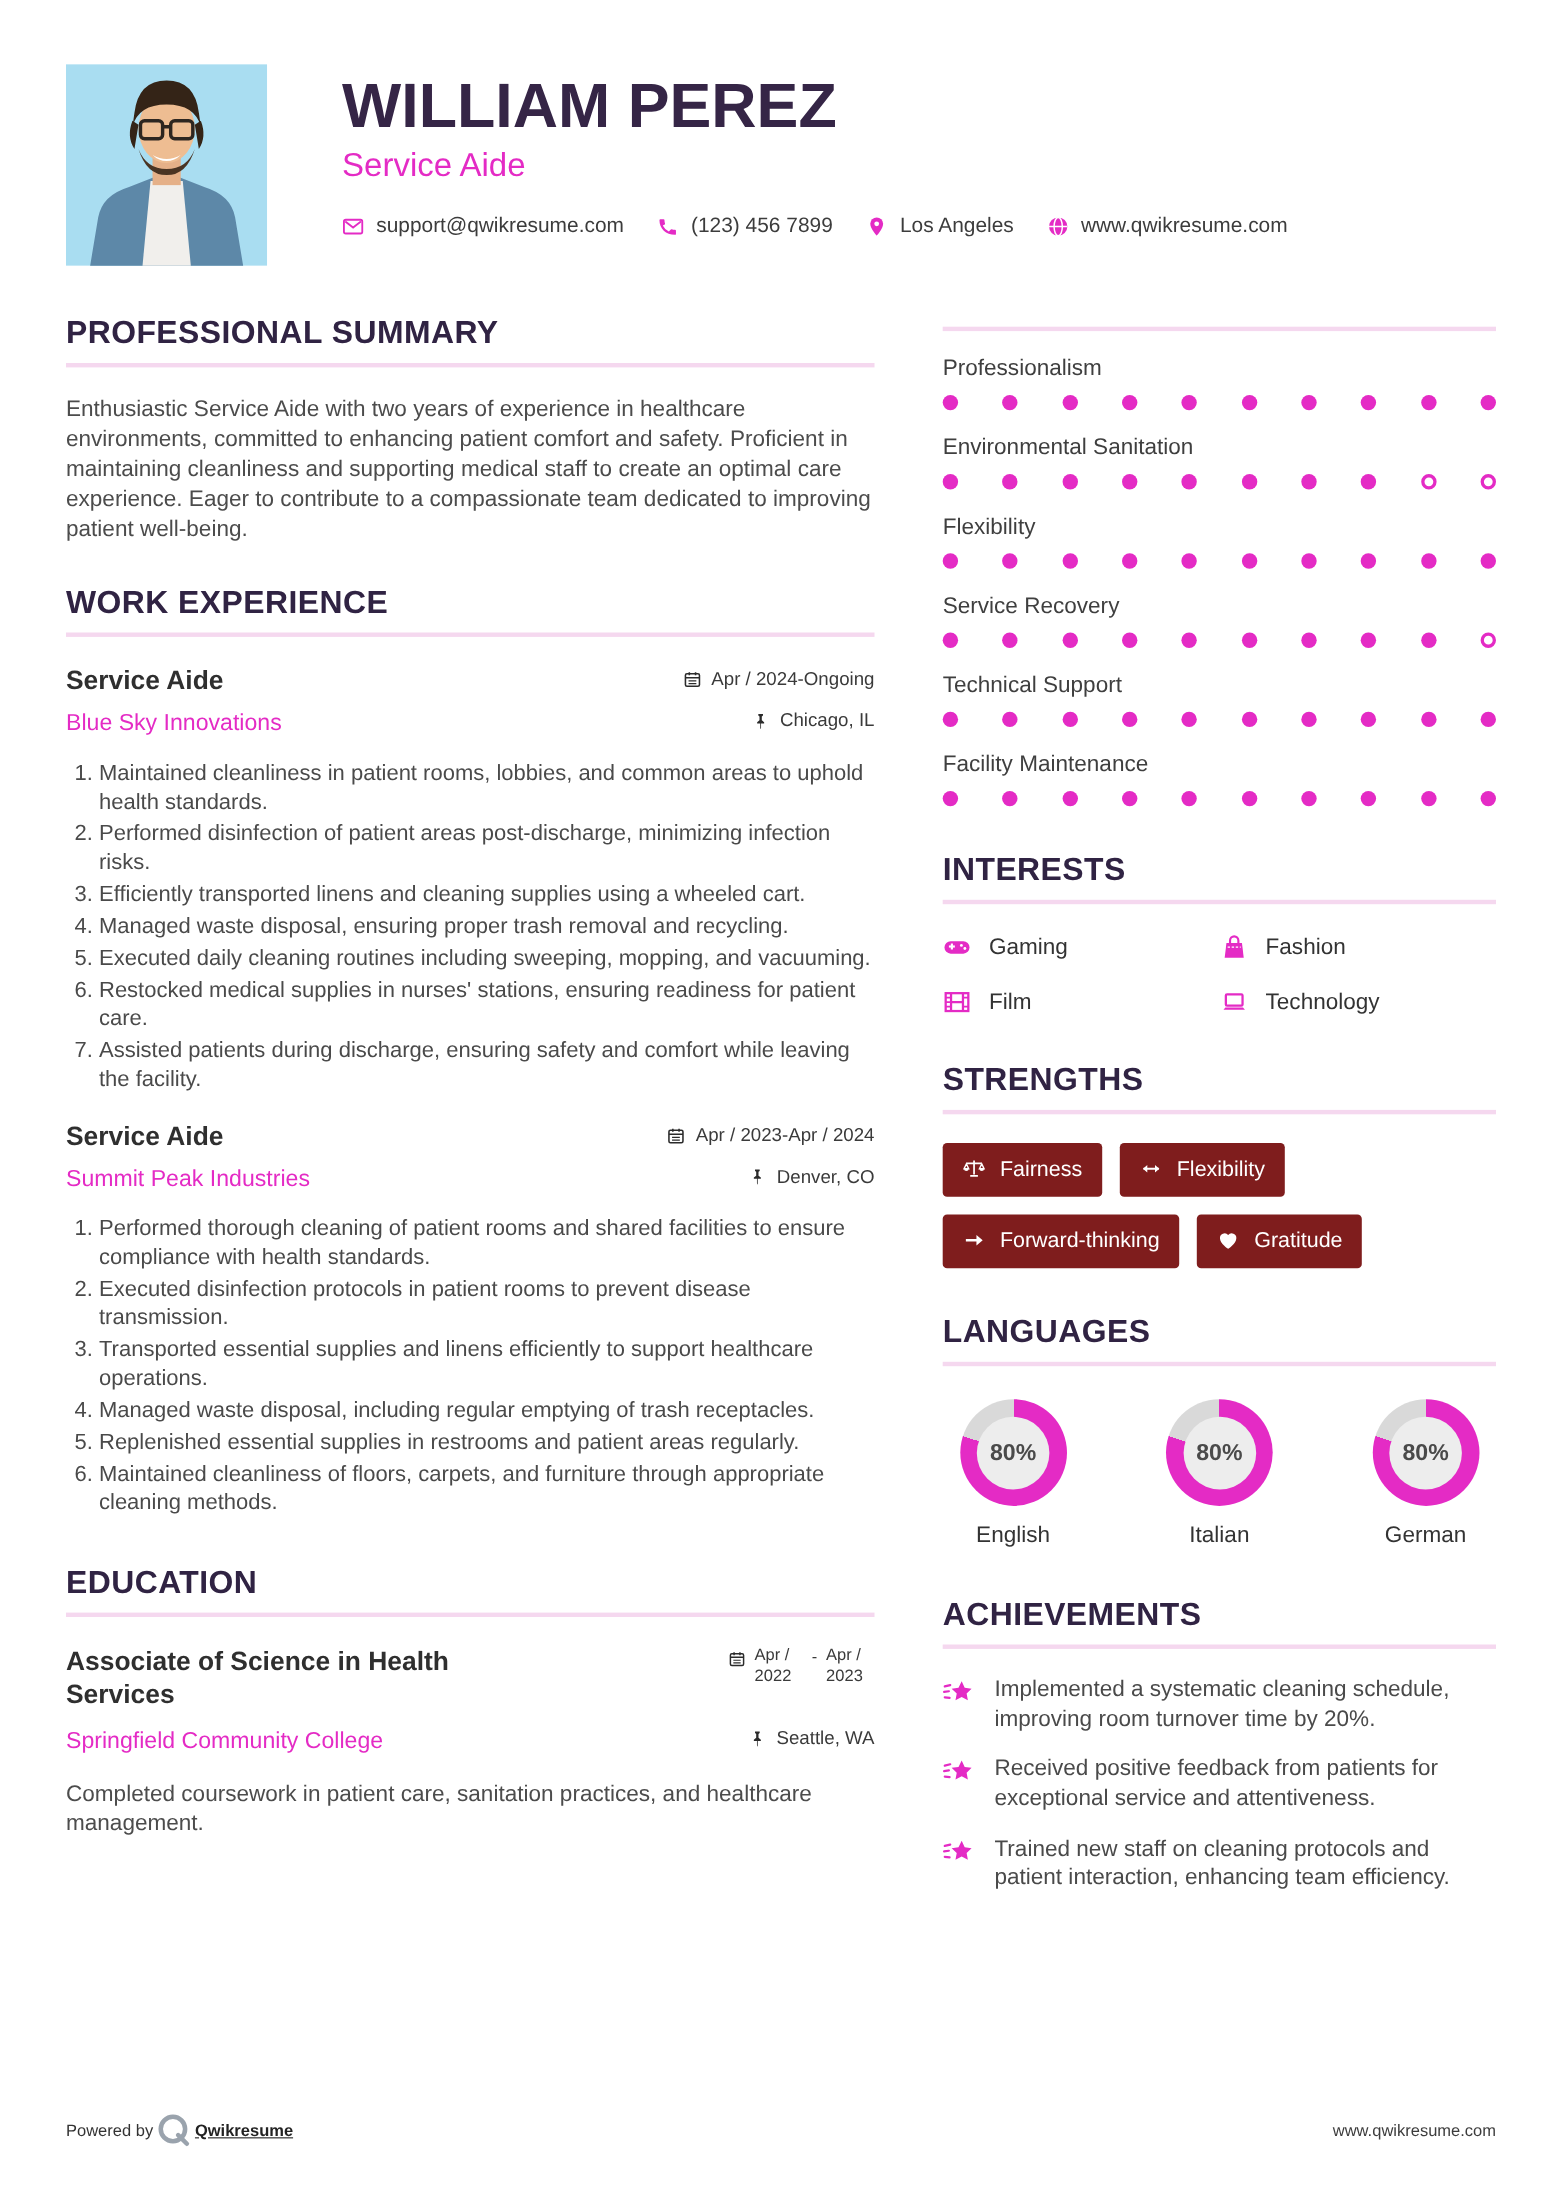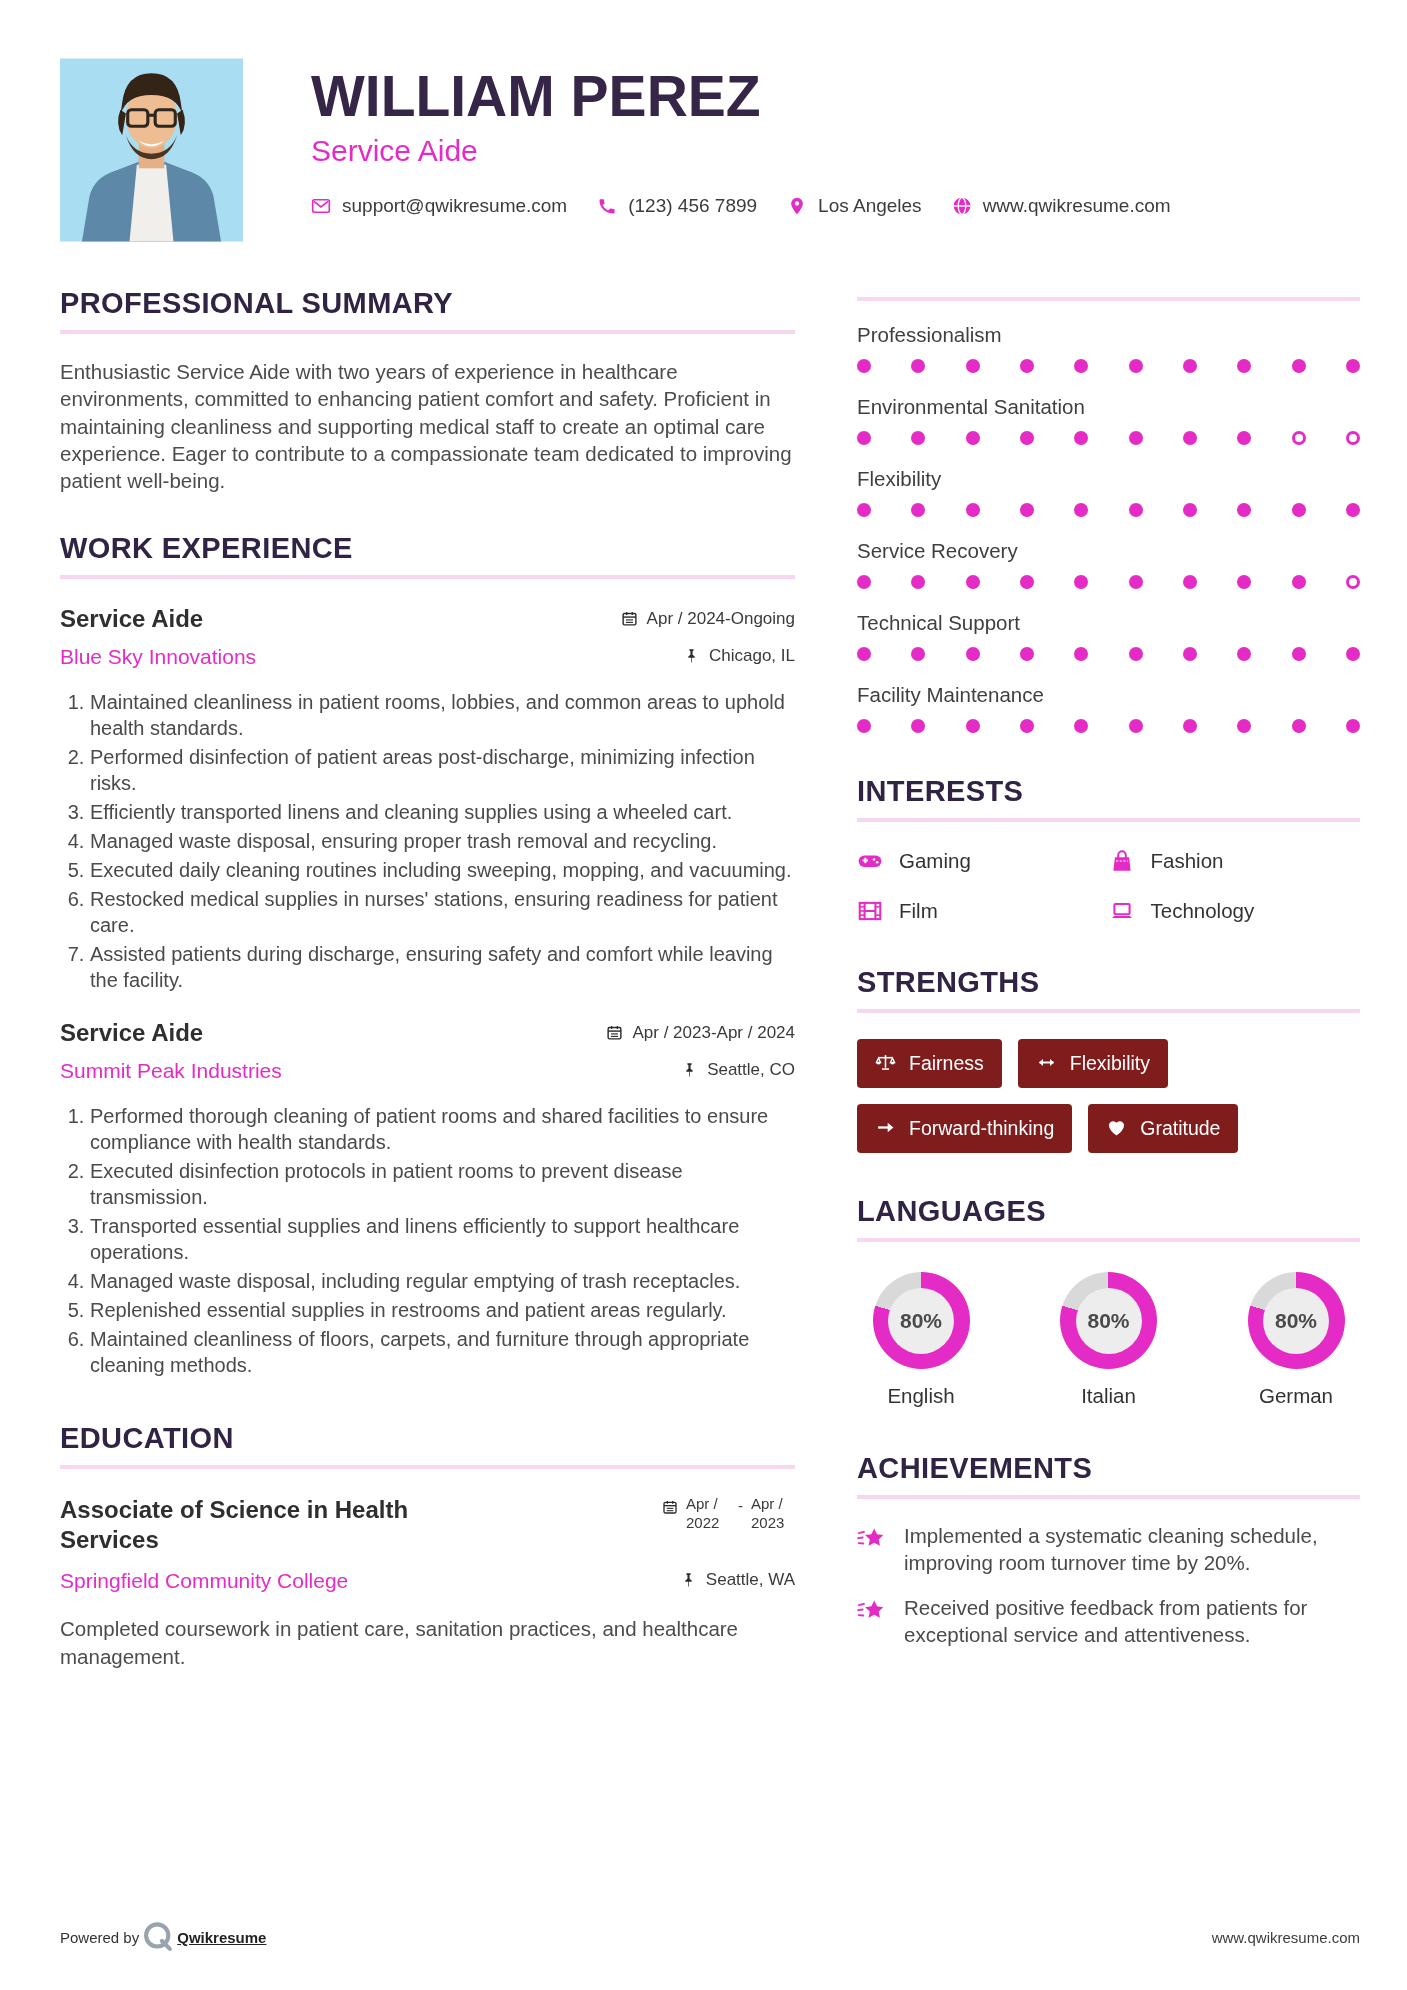--- a/index.html
+++ b/index.html
@@ -231,21 +231,21 @@
               </svg>
               <span>Apr / 2023-Apr / 2024</span>
             </div>
           </div>
           <div class="job-sub">
             <div class="company">Summit Peak Industries</div>
             <div class="meta">
               <svg viewBox="0 0 24 24">
                 <path d="M9 3h6v2l-1.5 1v5l3 2.5V15h-4v6l-.5 1.5L11.5 21v-6h-4v-1.5L10.5 11V6L9 5z" fill="#2b2b2b"></path>
               </svg>
-              <span>Seattle, CO</span>
+              <span>Denver, CO</span>
             </div>
           </div>
           <ol class="bullets">
 
               <li>Performed thorough cleaning of patient rooms and shared facilities to ensure compliance with health standards.</li>
 
               <li>Executed disinfection protocols in patient rooms to prevent disease transmission.</li>
 
               <li>Transported essential supplies and linens efficiently to support healthcare operations.</li>
 
@@ -520,20 +520,29 @@
             <div class="ach">
               <svg viewBox="0 0 24 24">
                 <path d="M13.8 2.8l2.2 4.6 5 .7-3.6 3.5.9 5-4.5-2.4-4.5 2.4.9-5-3.7-3.5 5-.7z" fill="#e42bc5"></path>
                 <line x1="1.5" y1="6.5" x2="5.5" y2="5.5" stroke="#e42bc5" stroke-width="1.6" stroke-linecap="round"></line>
                 <line x1="1" y1="10.5" x2="4.5" y2="10" stroke="#e42bc5" stroke-width="1.6" stroke-linecap="round"></line>
                 <line x1="1.5" y1="14.5" x2="5" y2="14.8" stroke="#e42bc5" stroke-width="1.6" stroke-linecap="round"></line>
               </svg>
               <div class="ach-text">Received positive feedback from patients for exceptional service and attentiveness.</div>
             </div>
 
+            <div class="ach">
+              <svg viewBox="0 0 24 24">
+                <path d="M13.8 2.8l2.2 4.6 5 .7-3.6 3.5.9 5-4.5-2.4-4.5 2.4.9-5-3.7-3.5 5-.7z" fill="#e42bc5"></path>
+                <line x1="1.5" y1="6.5" x2="5.5" y2="5.5" stroke="#e42bc5" stroke-width="1.6" stroke-linecap="round"></line>
+                <line x1="1" y1="10.5" x2="4.5" y2="10" stroke="#e42bc5" stroke-width="1.6" stroke-linecap="round"></line>
+                <line x1="1.5" y1="14.5" x2="5" y2="14.8" stroke="#e42bc5" stroke-width="1.6" stroke-linecap="round"></line>
+              </svg>
+              <div class="ach-text">Trained new staff on cleaning protocols and patient interaction, enhancing team efficiency.</div>
+            </div>
 
         </div>
       </section>
     </div>
   </div>
 
   <div class="footer">
     <div class="footer-left">
       <span class="powered">Powered by</span>
       <span class="brand-logo">

